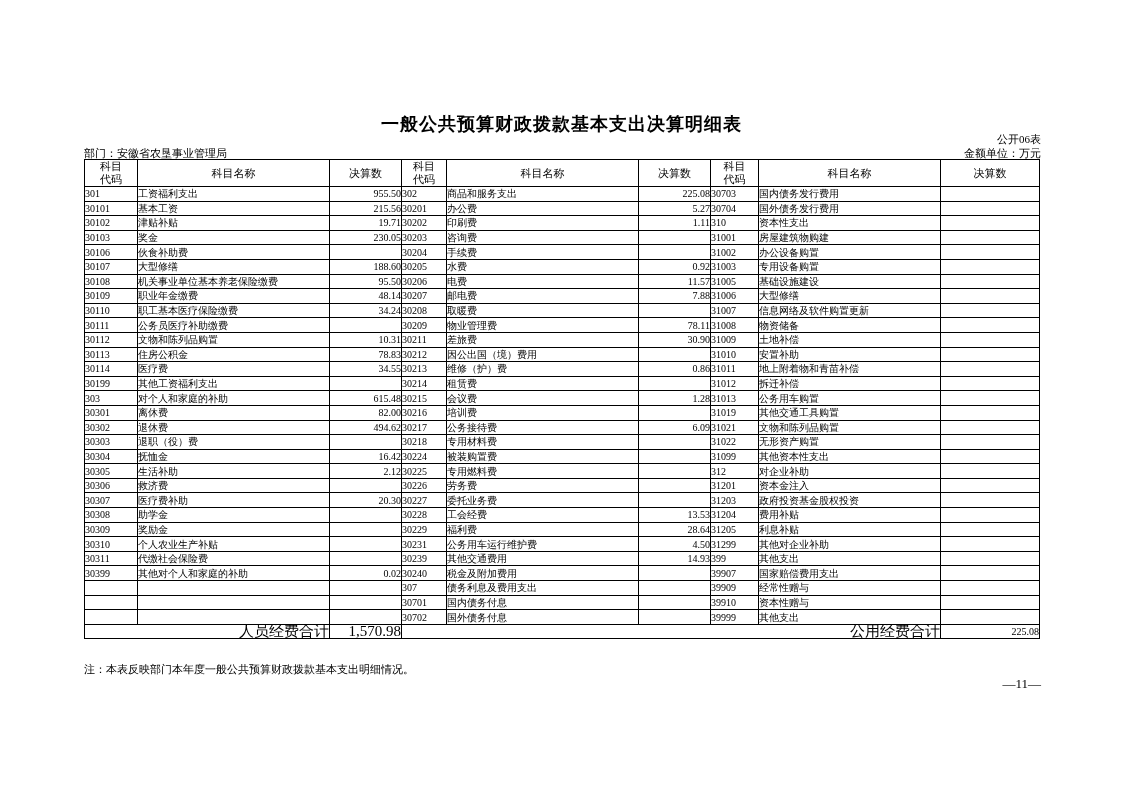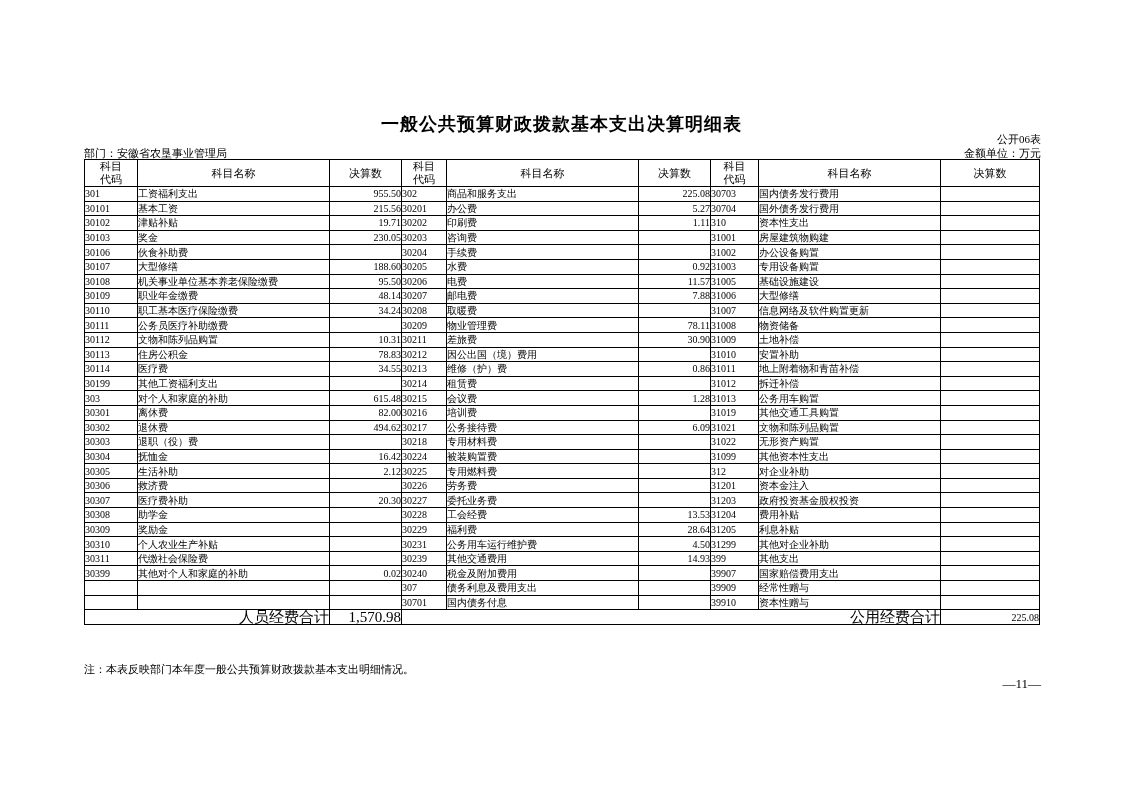--- a/index.html
+++ b/index.html
@@ -458,20 +458,31 @@
           <td class="name"></td>
           <td class="num"></td>
           <td class="code">30701</td>
           <td class="name">国内债务付息</td>
           <td class="num"></td>
           <td class="code">39910</td>
           <td class="name">资本性赠与</td>
           <td class="num"></td>
         </tr>
         <tr>
+          <td class="code"></td>
+          <td class="name"></td>
+          <td class="num"></td>
+          <td class="code">30702</td>
+          <td class="name">国外债务付息</td>
+          <td class="num"></td>
+          <td class="code">39999</td>
+          <td class="name">其他支出</td>
+          <td class="num"></td>
+        </tr>
+        <tr>
           <td class="total-label" colspan="2">人员经费合计</td>
           <td class="total-label">1,570.98</td>
           <td class="total-label" colspan="5">公用经费合计</td>
           <td class="num">225.08</td>
         </tr>
       </tbody>
   </table>
 
   <div class="note">注：本表反映部门本年度一般公共预算财政拨款基本支出明细情况。</div>
   <div class="pageno">—11—</div>

